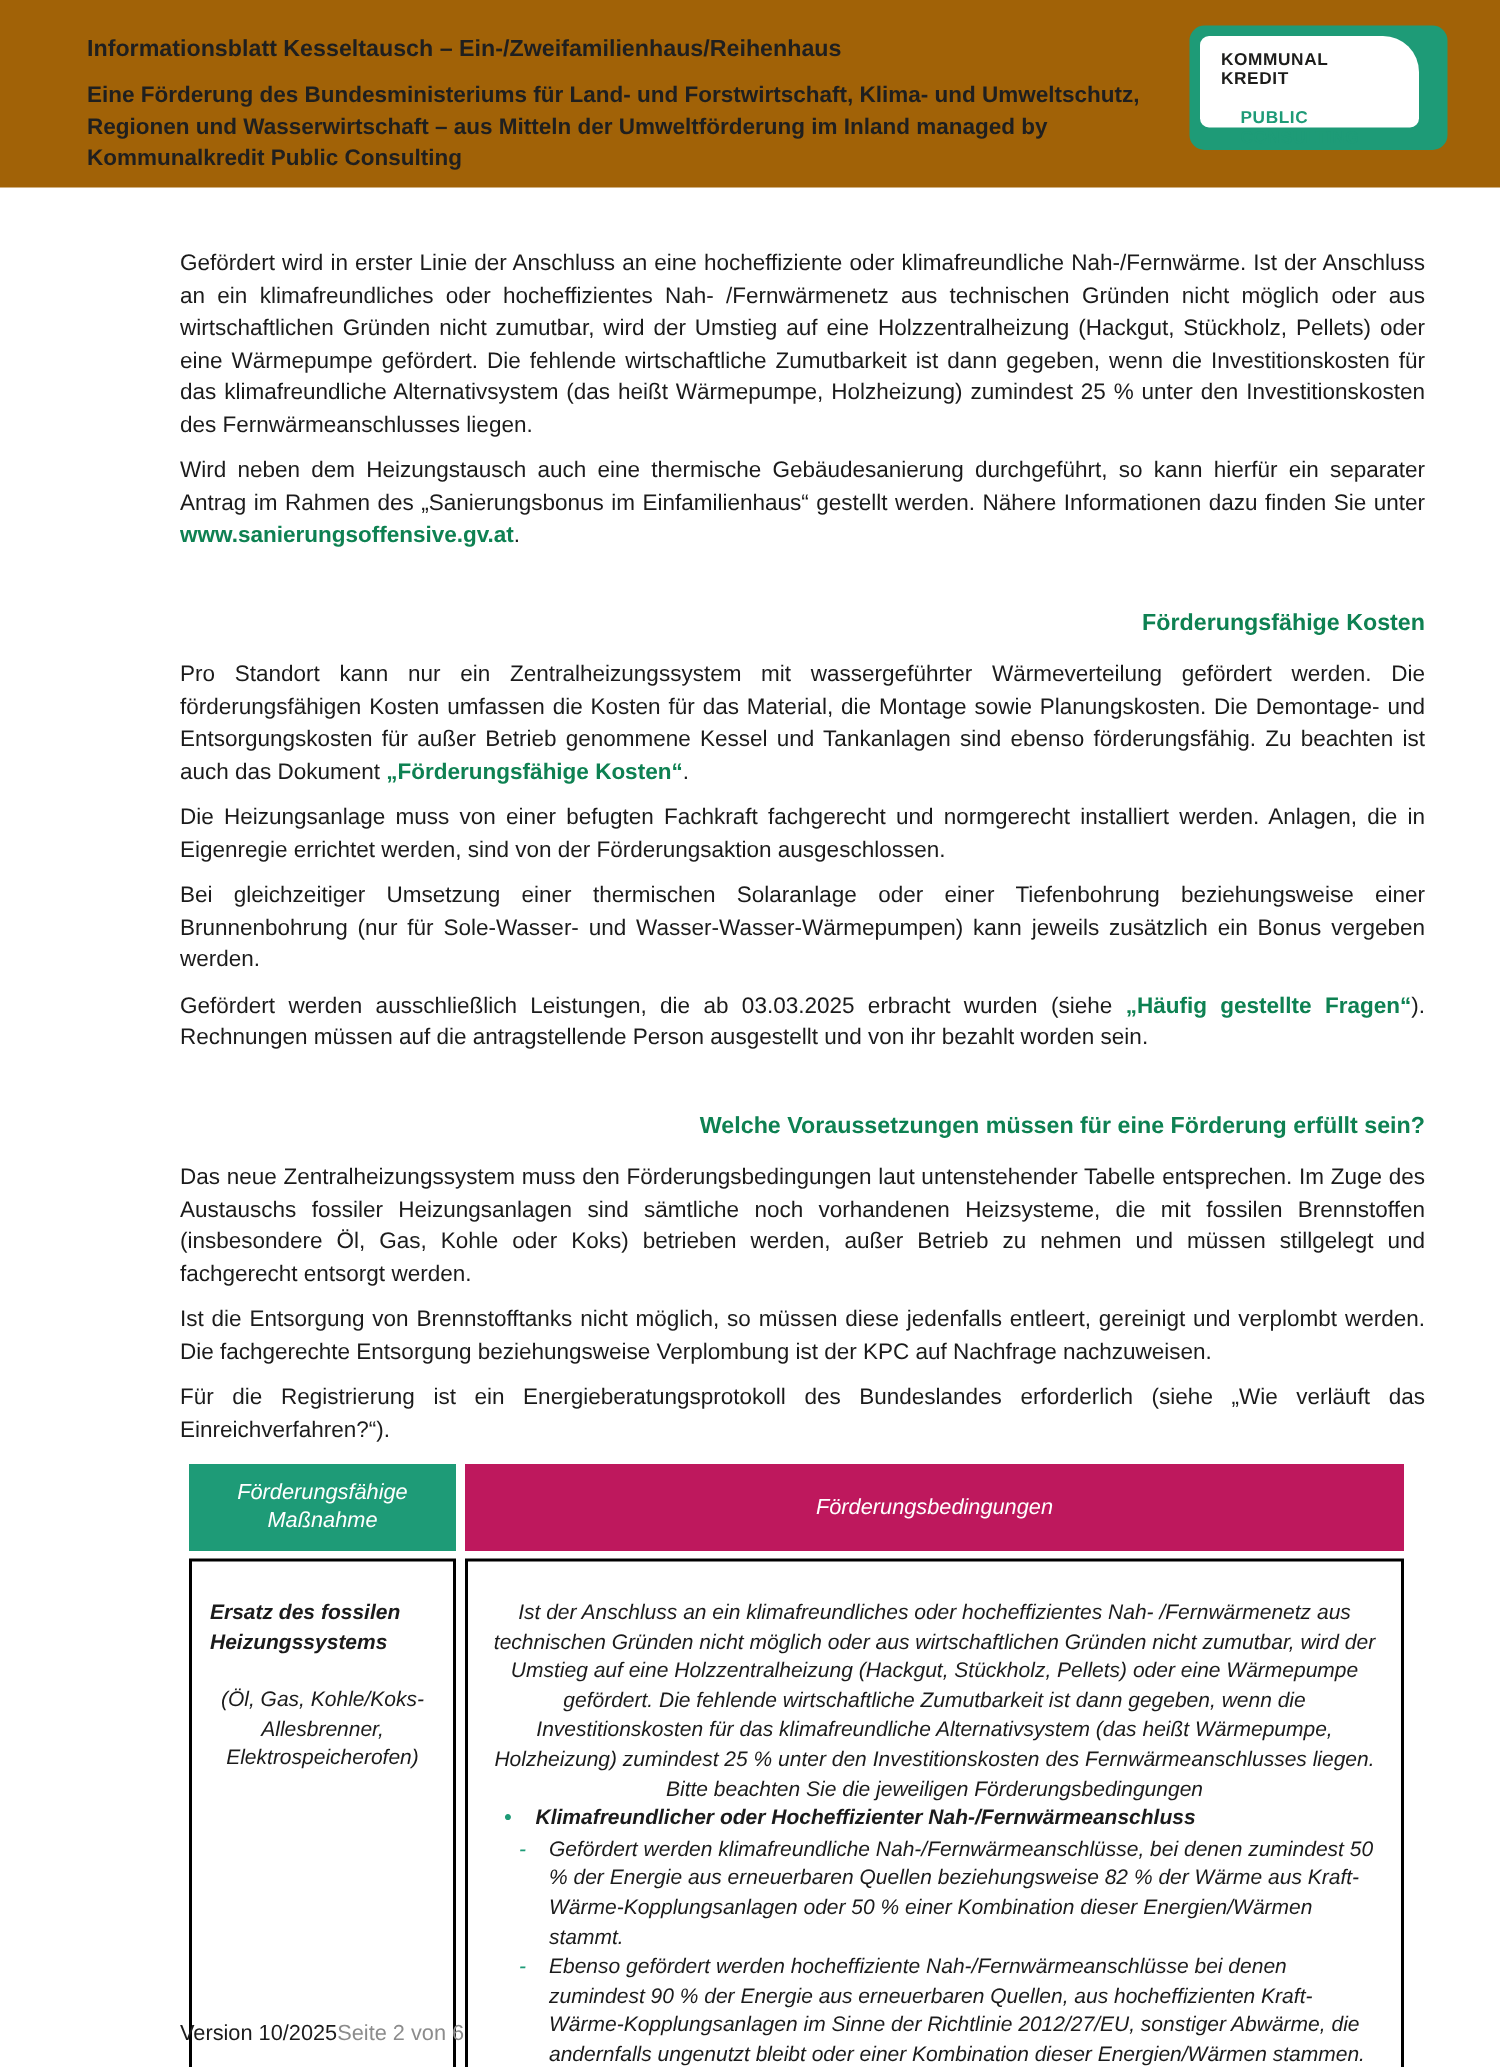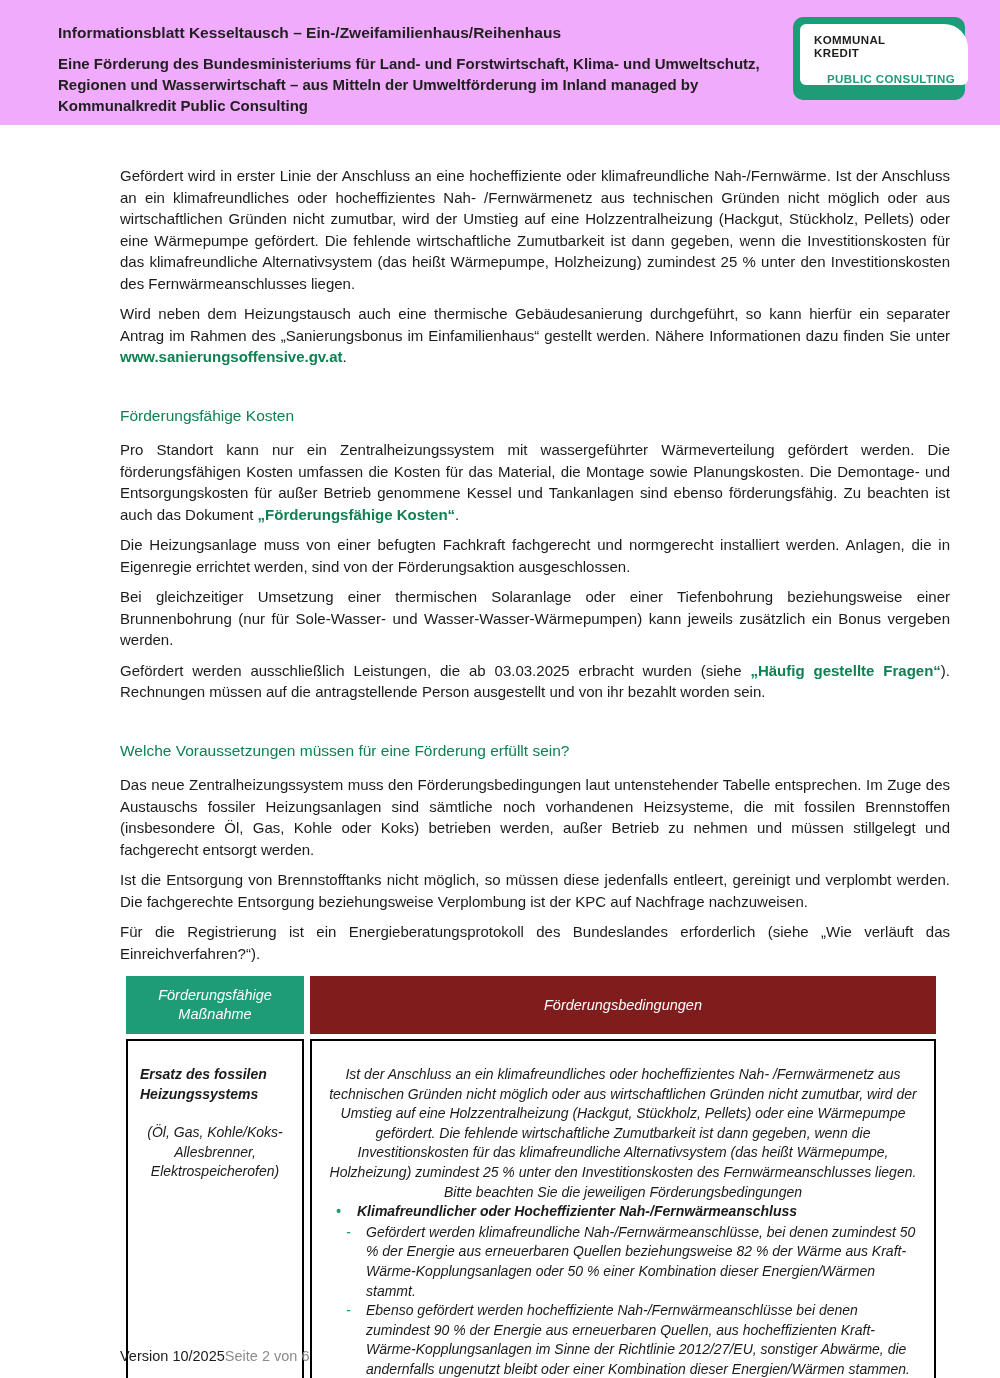--- a/index.html
+++ b/index.html
@@ -12,21 +12,21 @@
     background: #ffffff;
     overflow: hidden;
   }
 
   
   .band {
     position: absolute;
     top: 0; left: 0;
     width: 1000px;
     height: 125px;
-    background: #f0abfc;
+    background: #a16207;
   }
   .band-text {
     position: absolute;
     left: 58px;
     top: 24px;
     width: 710px;
     color: #1f1f1f;
   }
   .band-title {
     font-size: 15.5px;
@@ -45,21 +45,21 @@
     top: 17px;
     right: 35px;
     width: 172px;
     height: 83px;
     background: #1e9b77;
     border-radius: 10px;
   }
   .logo-inner {
     position: absolute;
     top: 7px; left: 7px;
-    width: 168px;
+    width: 146px;
     height: 61px;
     background: #ffffff;
     border-radius: 6px 24px 6px 6px;
     padding: 10px 0 0 14px;
   }
   .logo-line { font-size: 11.5px; font-weight: bold; letter-spacing: 0.4px; line-height: 12.5px; color: #1d1d1b; }
   .logo-line.green { color: #1e9b77; margin-top: 14px; padding-left: 13px; }
 
   
   .content {
@@ -68,24 +68,24 @@
     width: 1000px;
     padding: 40px 50px 0 120px;
     font-size: 15px;
     line-height: 21.5px;
   }
   .content p { text-align: justify; margin-bottom: 9px; }
   .greenlink { color: #0e8152; font-weight: bold; text-decoration: none; }
   h2.green {
     color: #0e8152;
     font-size: 15.5px;
-    font-weight: normal;
+    font-weight: bold;
     margin-top: 37px;
     margin-bottom: 13px;
-    text-align: left;
+    text-align: right;
   }
 
   
   .cond-table {
     margin: 12px 14px 0 6px;
     display: grid;
     grid-template-columns: 178px 1fr;
     gap: 5px 6px;
     font-size: 14px;
     line-height: 19.6px;
@@ -95,21 +95,21 @@
     color: #ffffff;
     font-size: 14.5px;
     text-align: center;
     padding: 10px 8px;
     display: flex;
     align-items: center;
     justify-content: center;
     line-height: 19px;
   }
   .th-green { background: #1e9b77; }
-  .th-gray  { background: #7f1d1d; }
+  .th-gray  { background: #be185d; }
   .td {
     background: #ffffff;
     border: 2px solid #000000;
     padding: 24px 12px;
     text-align: left;
   }
   .td .measure-title { font-weight: bold; margin-bottom: 19px; }
   .td p { text-align: center; margin-bottom: 0; }
   .cell-intro { margin-bottom: 7px; }
   .bullet-row { display: flex; margin: 0 0 1px 12px; }

